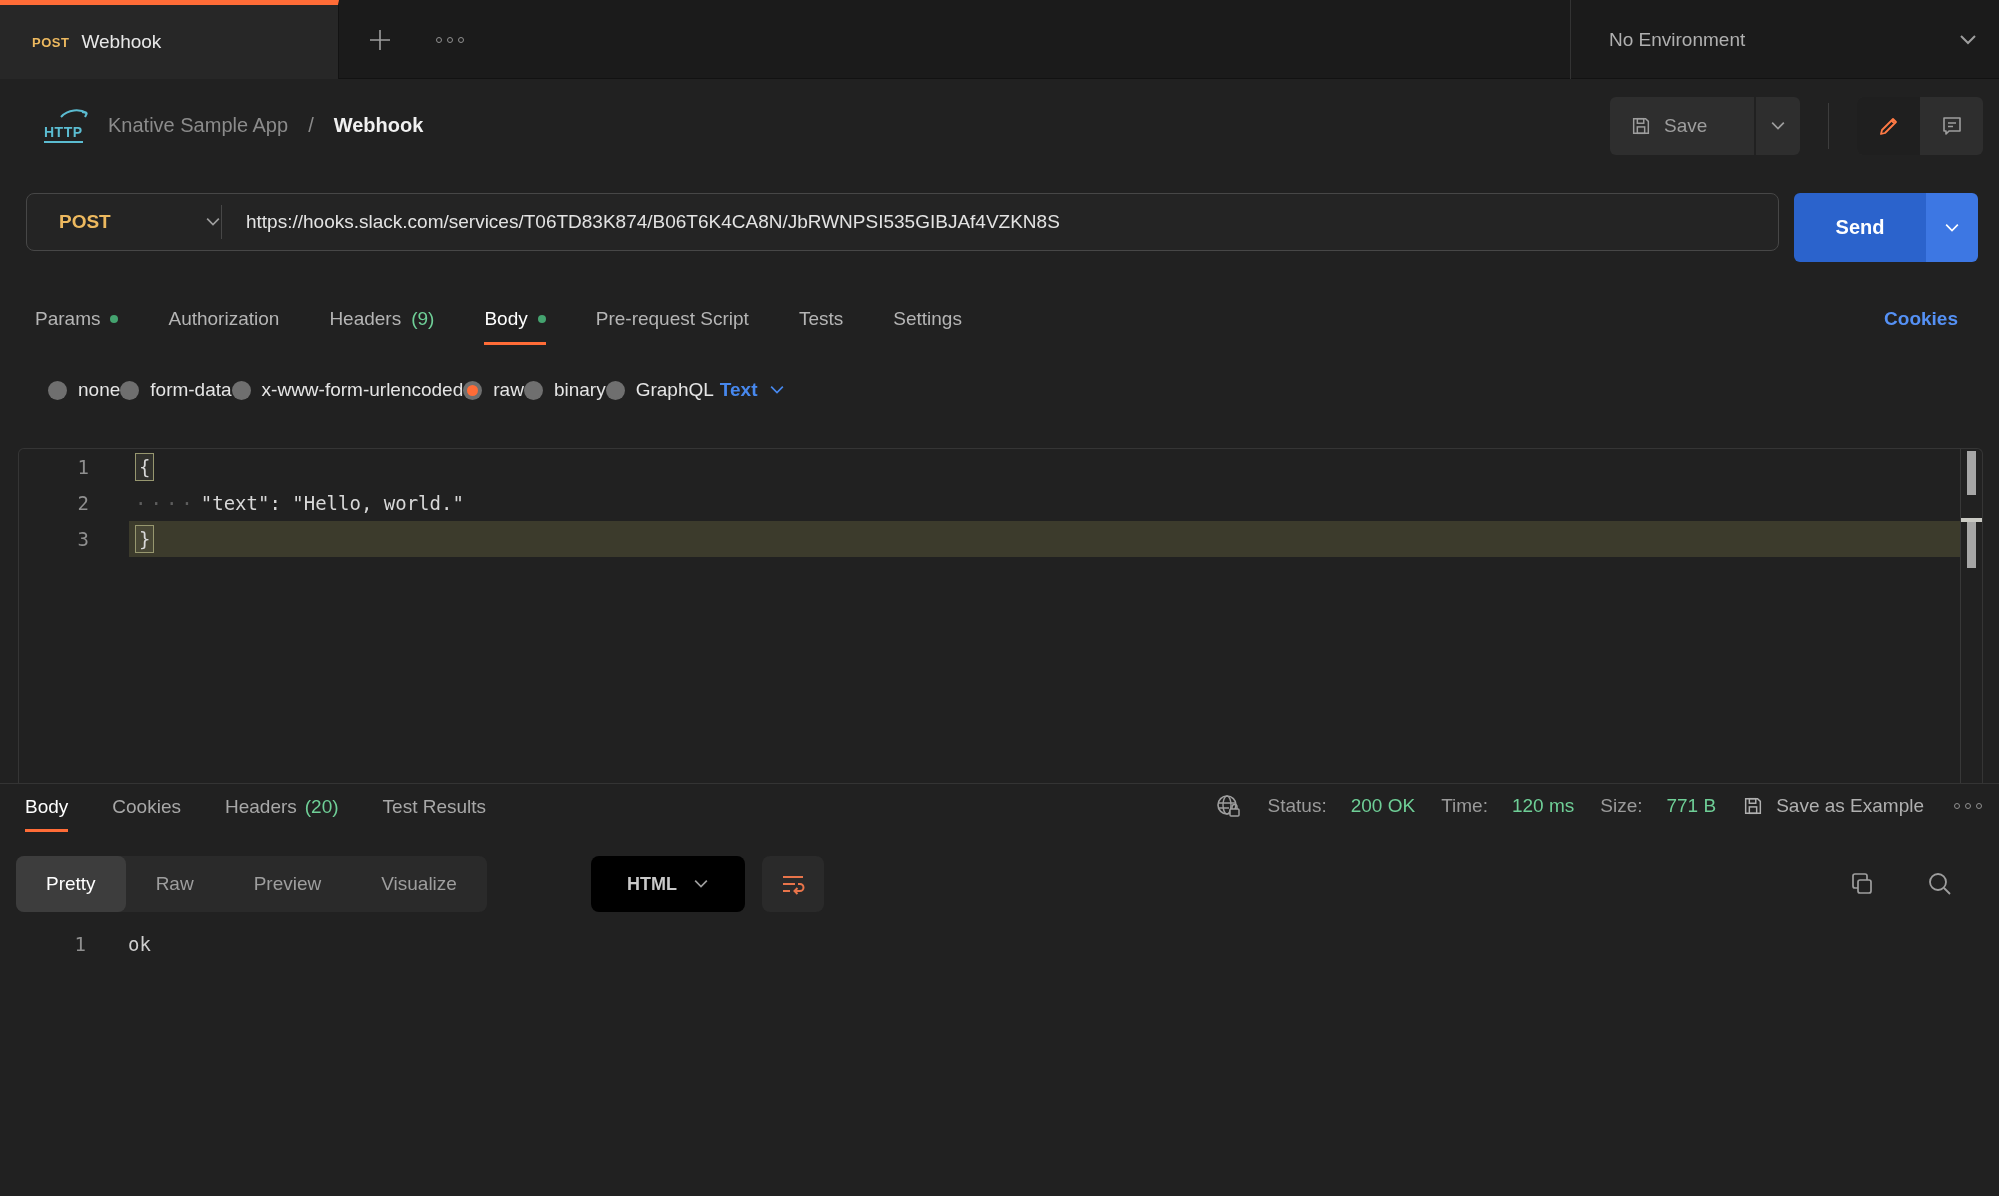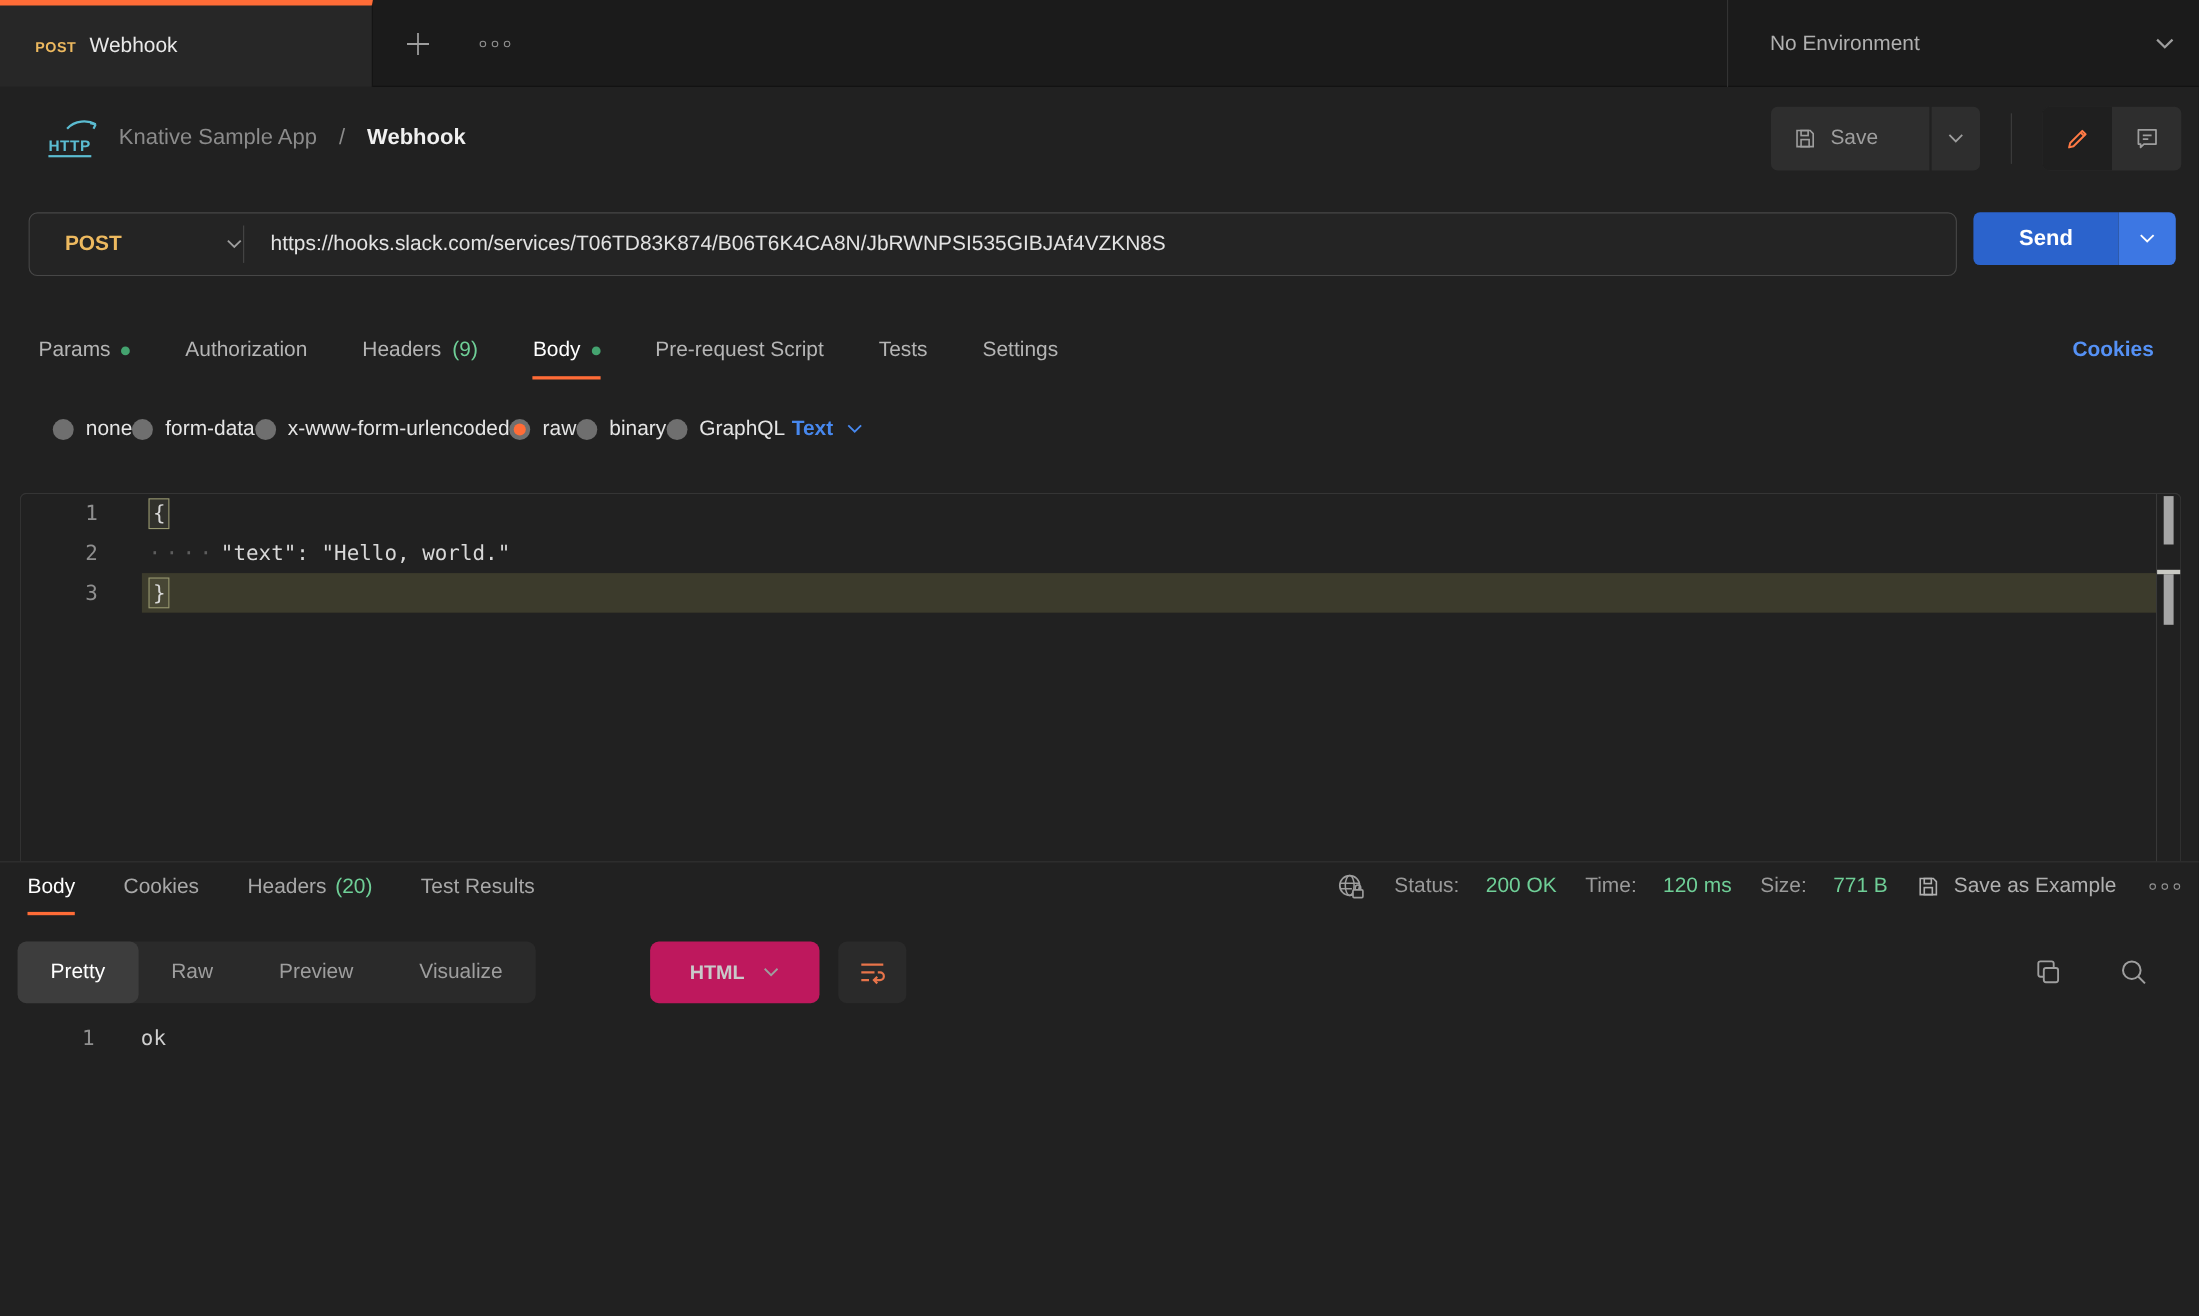--- a/index.html
+++ b/index.html
@@ -65,21 +65,21 @@
   .url-row { top:193px; height:58px; }
   .url-box {
     position:absolute; left:26px; top:0; width:1753px; height:58px;
     background:#242424; border:1px solid #474747; border-radius:8px;
     display:flex; align-items:center;
   }
   .method-sel { display:flex; align-items:center; width:194px; padding-left:32px; gap:0; cursor:pointer; }
   .method-lbl { color:#edb95f; font-size:19px; font-weight:bold; flex:1; }
   .url-sep { width:1px; height:34px; background:#474747; }
   .url-text { flex:1; padding:0 24px; color:#e3e3e3; font-size:19px; white-space:nowrap; overflow:hidden; cursor:text; }
-  .send-group { position:absolute; left:1794px; top:0; height:48px; display:flex; }
+  .send-group { position:absolute; left:1794px; top:0; height:69px; display:flex; }
   .send-main {
     width:132px; background:#2b63cc; border:none; border-radius:6px 0 0 6px;
     color:#fff; font-size:20px; font-weight:bold; cursor:pointer;
   }
   .send-caret {
     width:52px; background:#3d77e3; border:none; border-radius:0 6px 6px 0;
     display:flex; align-items:center; justify-content:center; cursor:pointer;
   }
   .send-caret .chev { stroke:#fff; }
 
@@ -134,21 +134,21 @@
   .meta-lbl { color:#9a9a9a; }
   .meta-val { color:#6fcf97; }
   .saveex { display:flex; align-items:center; gap:12px; color:#b0b0b0; font-size:19px; background:none; border:none; cursor:pointer; }
   .meta-dots { background:none; border:none; cursor:pointer; padding:4px; }
 
   
   .resp-toolbar { top:856px; height:56px; }
   .viewseg { position:absolute; left:16px; top:0; height:56px; background:#2a2a2a; border-radius:8px; display:flex; }
   .vbtn { border:none; background:transparent; color:#9e9e9e; font-size:19px; padding:0 30px; cursor:pointer; border-radius:8px; }
   .vbtn.active { background:#3d3d3d; color:#ffffff; }
-  .fmtgroup { position:absolute; left:591px; top:0; width:154px; height:56px; background:#be185d; border-radius:8px;
+  .fmtgroup { position:absolute; left:591px; top:0; width:154px; height:56px; background:#000000; border-radius:8px;
     display:flex; align-items:center; justify-content:center; gap:16px; cursor:pointer; }
   .fmtgroup span { color:#c9c9c9; font-size:18px; font-weight:bold; }
   .wrapbtn { position:absolute; left:762px; top:0; width:62px; height:56px; background:#2a2a2a; border-radius:8px;
     border:none; display:flex; align-items:center; justify-content:center; cursor:pointer; }
   .tool-ico { position:absolute; top:0; height:56px; width:44px; background:none; border:none; cursor:pointer;
     display:flex; align-items:center; justify-content:center; }
   .ico-copy { left:1840px; }
   .ico-search { left:1918px; }
 
   

